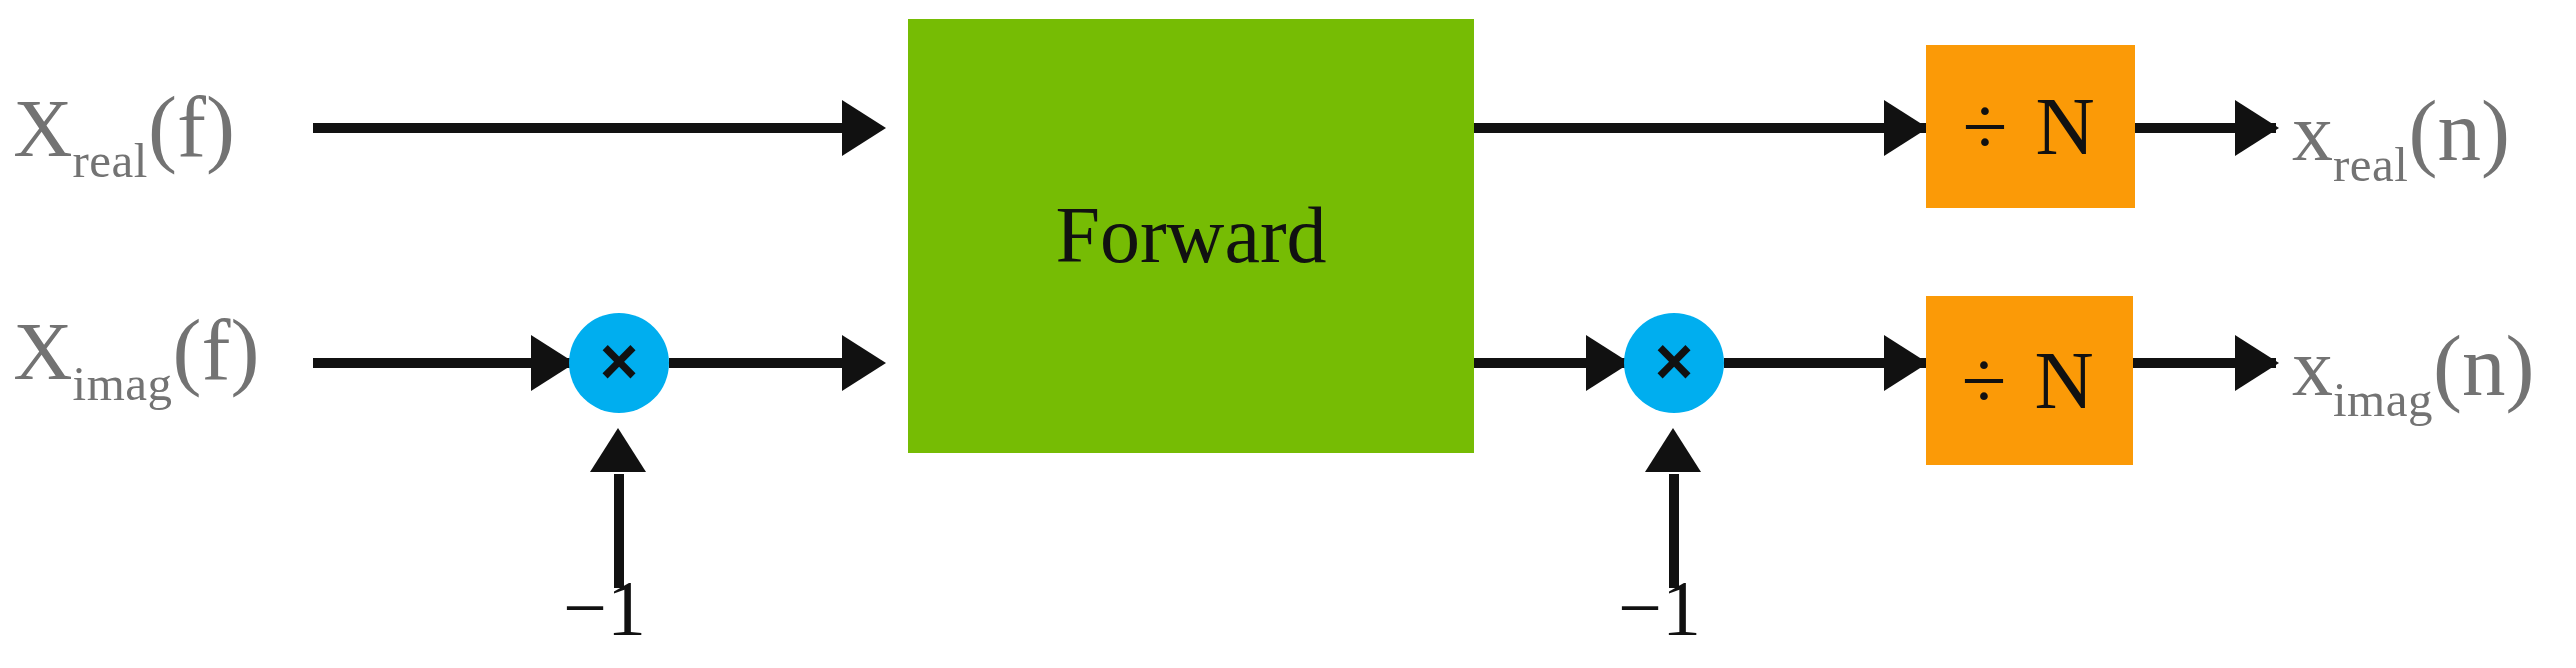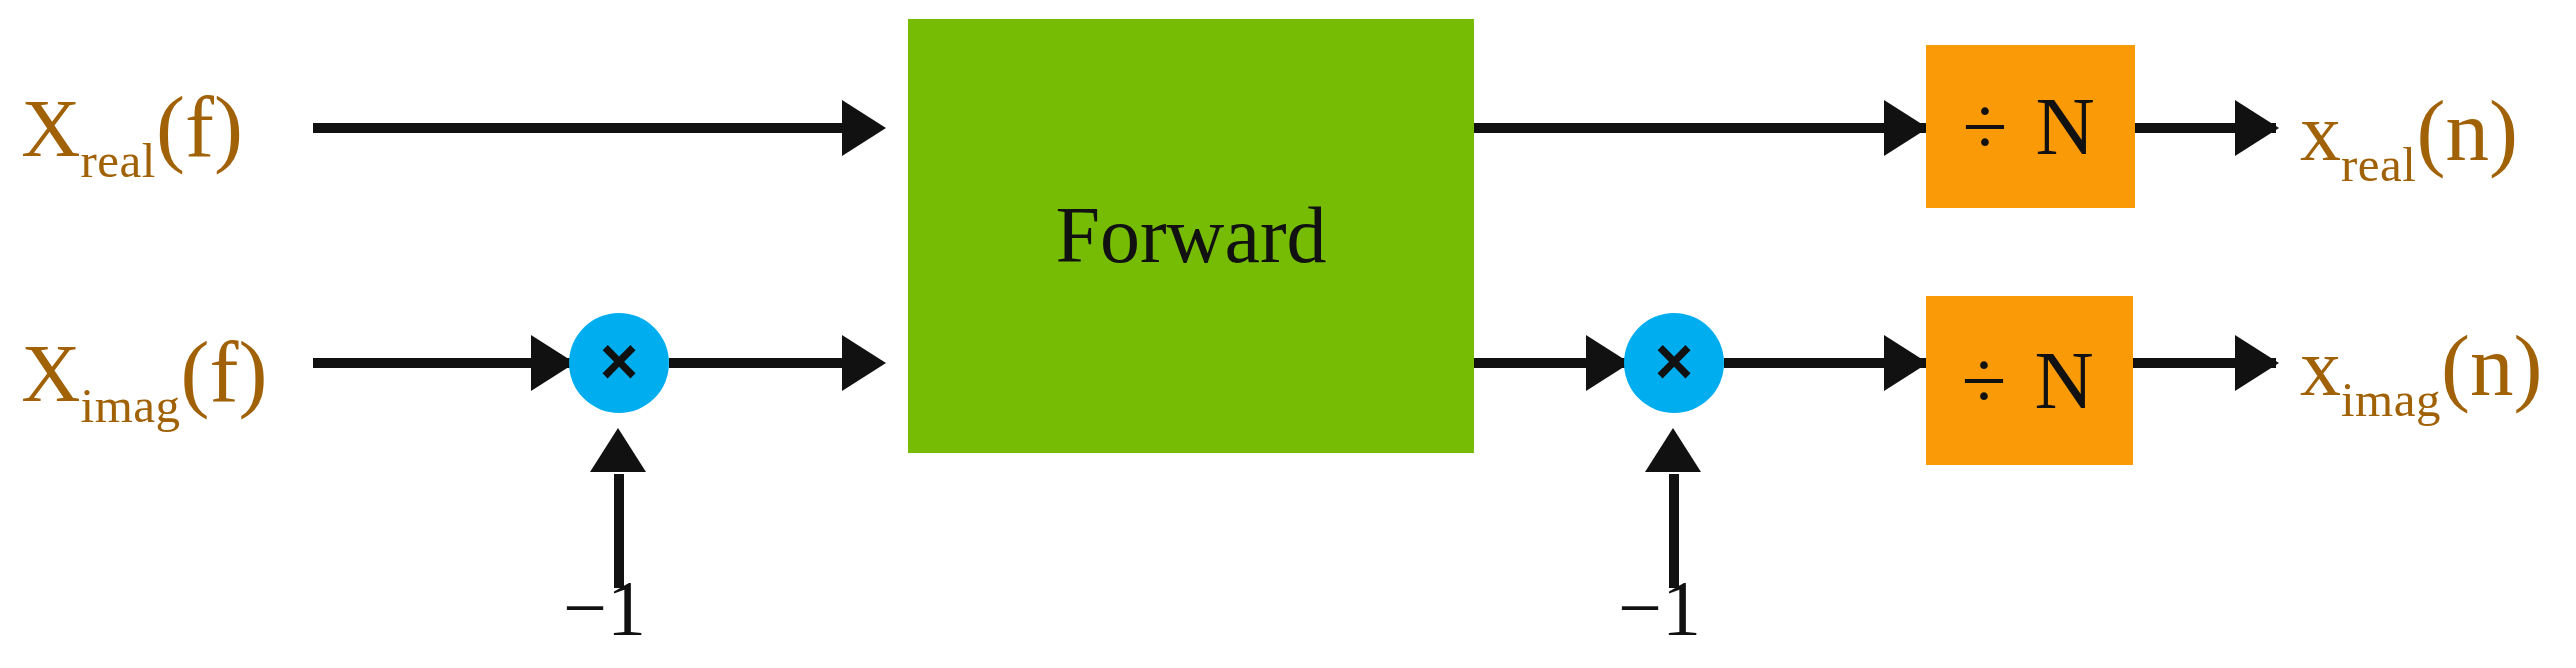--- a/index.html
+++ b/index.html
@@ -16,22 +16,21 @@
     color: #111111;
     overflow: hidden;
   }
 
   
   .sig-label {
     position: absolute;
     white-space: nowrap;
     line-height: 1;
     font-size: 82px;
-    color: #a16207;
-    margin-left: 8px;
+    color: #737373;
   }
   .sig-label .base { font-size: 82px; }
   .sig-label .sub {
     font-size: 49px;
     vertical-align: baseline;
     position: relative;
     top: 21px;
     letter-spacing: 0.5px;
   }
   .sig-label .paren { font-size: 87px; }
@@ -114,21 +113,21 @@
 </style>
 </head>
 <body>
 
 <div id="canvas">
 
   <div class="sig-label" style="left:13.3px; top:83px;">
     <span class="base">X</span><span class="sub">real</span><span class="paren">(f)</span>
   </div>
 
-  <div class="sig-label" style="left:13.3px; top:328px;">
+  <div class="sig-label" style="left:13.3px; top:306px;">
     <span class="base">X</span><span class="sub">imag</span><span class="paren">(f)</span>
   </div>
 
   <div class="wire-h" style="left:313px; top:123px; width:531px;"></div>
   <div class="arrow-r" style="left:842px; top:100px;"></div>
 
   <div class="wire-h" style="left:1474px; top:123px; width:457px;"></div>
   <div class="arrow-r" style="left:1884px; top:100px;"></div>
 
   <div class="wire-h" style="left:2134px; top:123px; width:142px;"></div>

